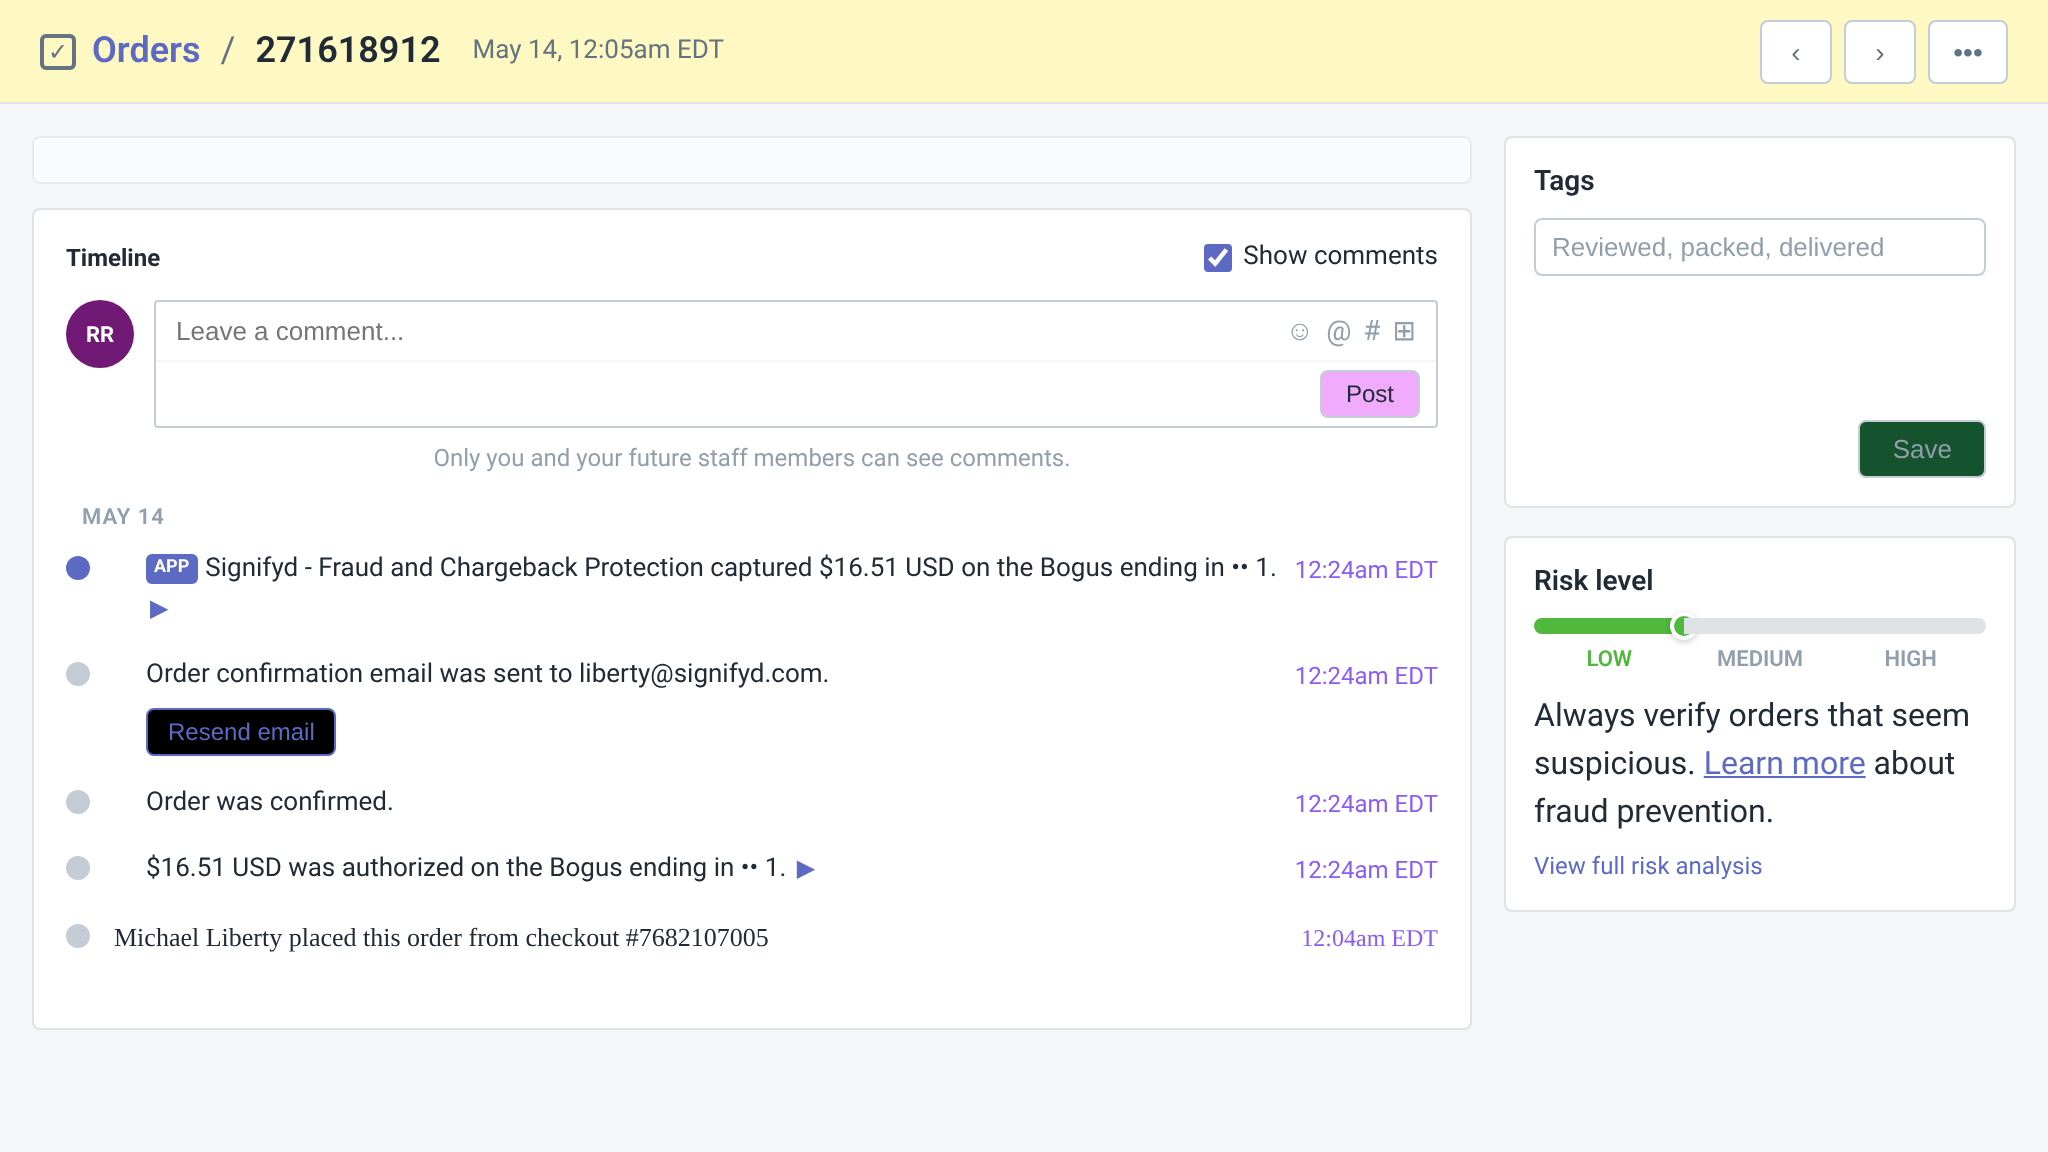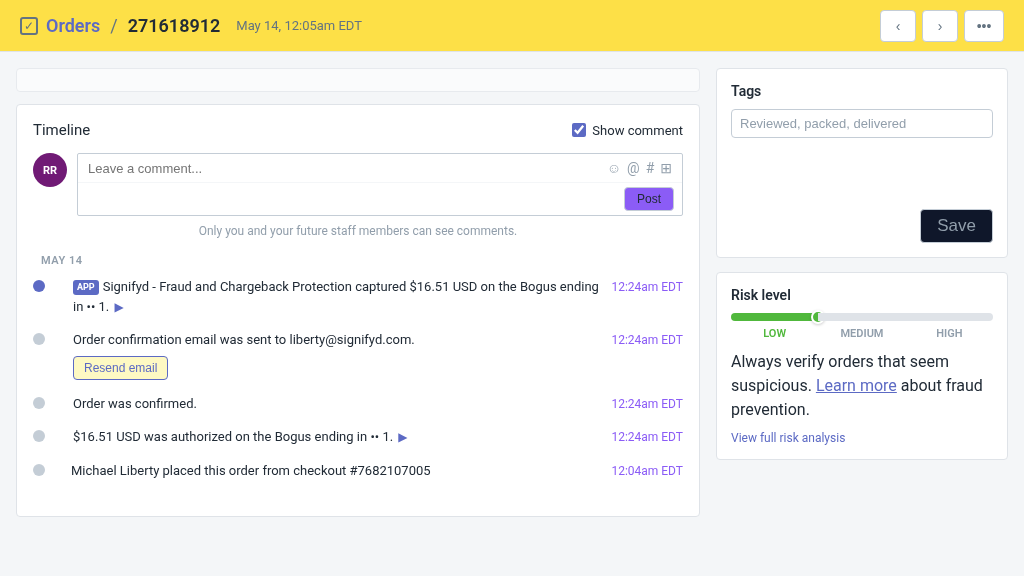--- a/index.html
+++ b/index.html
@@ -8,21 +8,21 @@
       background: #f4f6f8;
       font-size: 13px;
       color: #212b36;
     }
 
     
     .top-bar {
       display: flex;
       align-items: center;
       justify-content: space-between;
-      background: #fde047;
+      background: #fef9c3;
       border-bottom: 1px solid #dfe3e8;
       padding: 6px 20px;
       height: 52px;
     }
     .top-bar-left {
       display: flex;
       align-items: center;
       gap: 8px;
     }
     .checkbox-icon {
@@ -91,21 +91,21 @@
       display: flex;
       gap: 16px;
       padding: 16px 16px 0 16px;
       max-width: 1024px;
     }
     .main-col {
       flex: 1;
       min-width: 0;
     }
     .side-col {
-      width: 292px;
+      width: 256px;
       flex-shrink: 0;
     }
 
     
     .partial-card {
       background: #fff;
       border: 1px solid #dfe3e8;
       border-radius: 4px;
       height: 24px;
       margin-bottom: 12px;
@@ -119,22 +119,22 @@
       border-radius: 4px;
       padding: 16px;
     }
     .timeline-header {
       display: flex;
       align-items: center;
       justify-content: space-between;
       margin-bottom: 14px;
     }
     .timeline-title {
-      font-size: 15px;
-      font-weight: 400;
+      font-size: 12px;
+      font-weight: 700;
     }
     .show-comments-label {
       display: flex;
       align-items: center;
       gap: 6px;
       cursor: pointer;
       color: #212b36;
       font-size: 13px;
     }
     .show-comments-checkbox {
@@ -197,21 +197,21 @@
       display: flex;
       align-items: center;
       justify-content: flex-end;
       padding: 4px 8px;
       border-top: 1px solid #f4f6f8;
     }
     .post-btn {
       padding: 4px 12px;
       border: 1px solid #c4cdd6;
       border-radius: 4px;
-      background: #8b5cf6;
+      background: #f0abfc;
       cursor: pointer;
       font-size: 12px;
       color: #212b36;
     }
     .comment-hint {
       text-align: center;
       font-size: 12px;
       color: #919eab;
       margin-bottom: 16px;
     }
@@ -276,31 +276,32 @@
       cursor: pointer;
       margin-left: 2px;
     }
     .resend-btn {
       display: inline-block;
       margin-top: 6px;
       padding: 4px 10px;
       border: 1px solid #5c6ac4;
       border-radius: 4px;
       color: #5c6ac4;
-      background: #fef9c3;
+      background: #000000;
       font-size: 12px;
       cursor: pointer;
       text-align: right;
     }
     .partial-item {
       display: flex;
       align-items: flex-start;
-      gap: 26px;
+      gap: 12px;
       margin-bottom: 16px;
       padding-bottom: 4px;
+      font-family: Liberation Serif, serif;
     }
 
     
     .side-card {
       background: #fff;
       border: 1px solid #dfe3e8;
       border-radius: 4px;
       padding: 14px;
       margin-bottom: 14px;
     }
@@ -327,23 +328,23 @@
       font-size: 13px;
       resize: none;
       outline: none;
     }
     .save-btn {
       display: block;
       margin-left: auto;
       padding: 6px 16px;
       border: 1px solid #c4cdd6;
       border-radius: 4px;
-      background: #0f172a;
-      cursor: pointer;
-      font-size: 17px;
+      background: #14532d;
+      cursor: pointer;
+      font-size: 13px;
       color: #919eab;
     }
 
     
     .risk-bar-track {
       display: flex;
       align-items: center;
       gap: 0;
       margin-bottom: 6px;
     }
@@ -422,21 +423,21 @@
 
   <div class="main-col">
 
     <div class="partial-card"></div>
 
     <div class="timeline-card">
       <div class="timeline-header">
         <span class="timeline-title">Timeline</span>
         <label class="show-comments-label">
           <input type="checkbox" class="show-comments-checkbox" checked="" style="">
-          <span>Show comment</span>
+          <span>Show comments</span>
         </label>
       </div>
 
       <div class="comment-row">
         <div class="avatar">RR</div>
         <div class="comment-input-box">
           <div class="comment-input-inner">
             <input class="comment-input-field" type="text" placeholder="Leave a comment..." style="">
             <div class="comment-icons">
               <span class="comment-icon-btn">☺</span>

